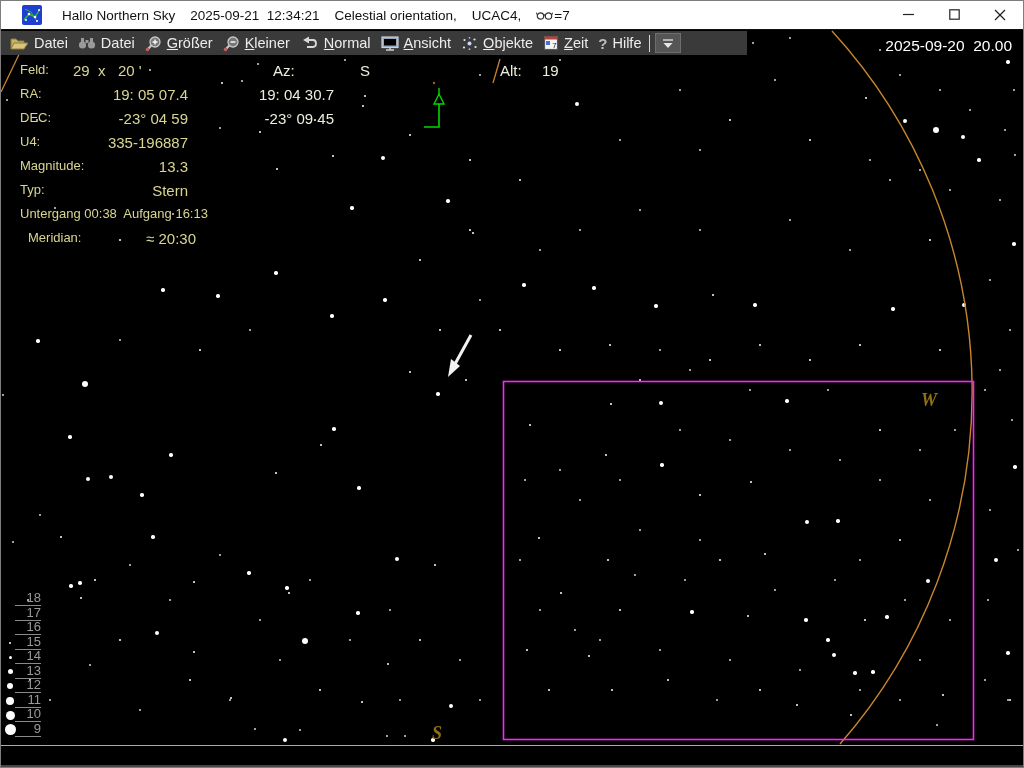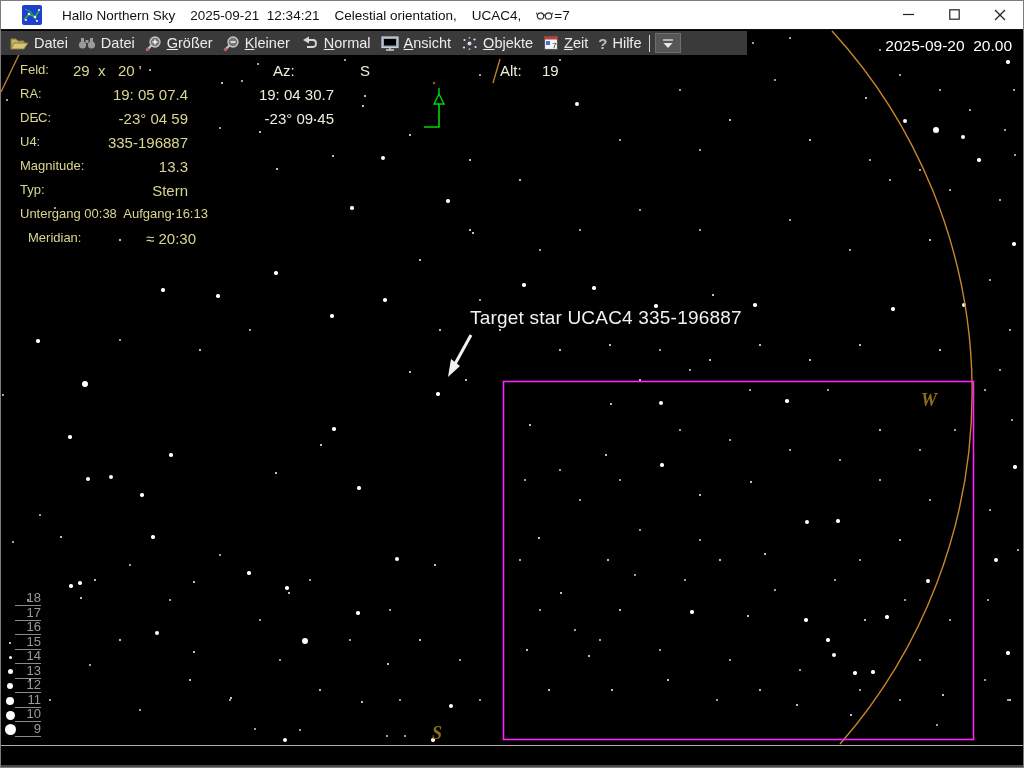--- a/index.html
+++ b/index.html
@@ -363,21 +363,20 @@
       </div>
     </div>
 
   <span class="skytext poslbl" style="left:273px;top:62px;">Az:</span>
   <span class="skytext poslbl" style="left:360px;top:62px;">S</span>
   <span class="skytext poslbl" style="left:500px;top:62px;">Alt:</span>
   <span class="skytext poslbl" style="left:542px;top:62px;">19</span>
 
   <div class="skytext datetime-display" style="left:862px;top:37px;">2025-09-20  20.00</div>
 
-  <div class="skytext annot" style="left:470px;top:307px;">Target star UCAC4 335-196887</div>
 
   <div class="skytext compass" style="left:921px;top:390px;">W</div>
   <div class="skytext compass" style="left:432px;top:723px;">S</div>
 
   <div id="mag-scale">
       <div class="magrow" style="top: 591px;">
         <span class="num">18</span>
       </div>
       <div class="magrow" style="top: 605.5px;">
         <span class="num">17</span>

